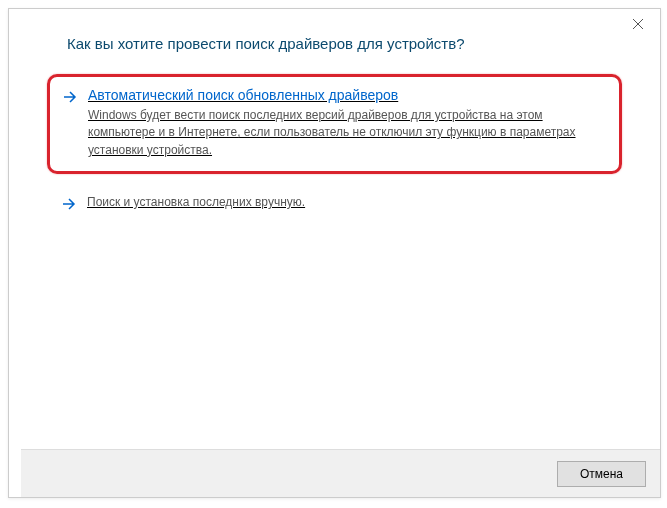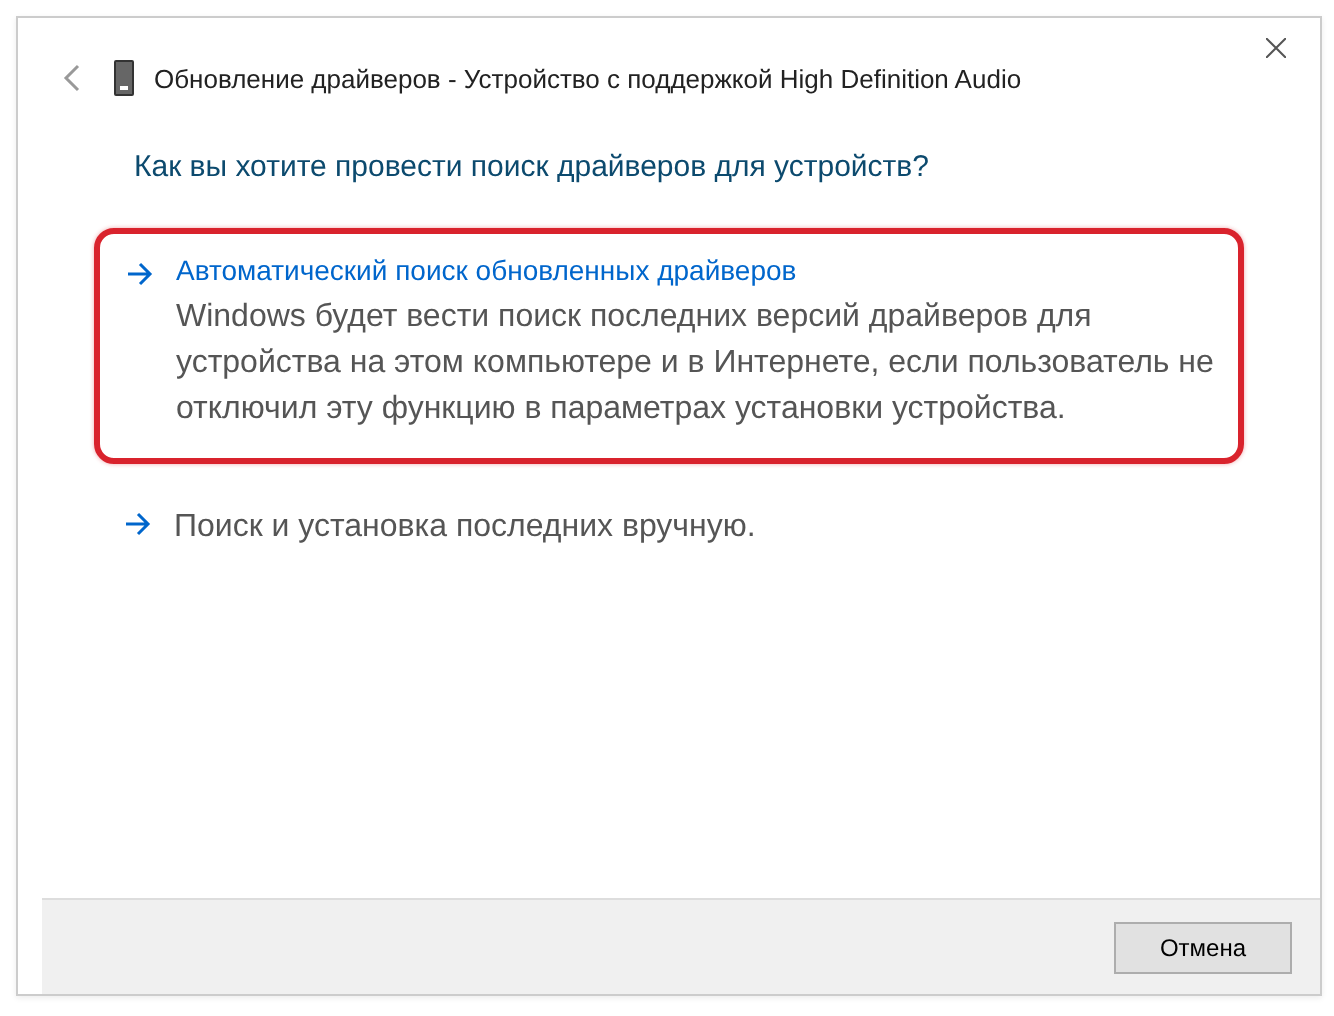--- a/index.html
+++ b/index.html
@@ -71,20 +71,21 @@
       color: #222;
     }
     .question {
       color: #0c4a6e;
       font-size: 15px;
       font-weight: 400;
       padding: 26px 0 22px 58px;
     }
     .options {
       padding: 0 38px 0 38px;
+      text-decoration: underline;
     }
     .option {
       display: flex;
       padding: 10px 12px 12px 12px;
       cursor: pointer;
       border: 2px solid transparent;
       border-radius: 6px;
       margin-bottom: 8px;
     }
     .option.highlighted {
@@ -100,21 +101,21 @@
     }
     .option-arrow svg { width: 16px; height: 16px; }
     .option-text { flex: 1; }
     .option-title {
       color: #0066cc;
       font-size: 14px;
       margin-bottom: 4px;
     }
     .option-desc {
       color: #555;
-      font-size: 16px;
+      font-size: 12px;
       line-height: 1.45;
     }
     .footer {
       position: absolute;
       bottom: 0;
       left: 12px;
       right: 0;
       height: 48px;
       background: #f0f0f0;
       border-top: 1px solid #ddd;
@@ -136,29 +137,20 @@
 <body>
 
 <div class="outer">
 
   <div class="close-btn">
     <svg viewBox="0 0 10 10" width="10" height="10">
         <path d="M0 0 L10 10 M10 0 L0 10" stroke="currentColor" stroke-width="1" fill="none"></path>
       </svg>
   </div>
 
-  <div class="header">
-    <div class="back-arrow">
-      <svg viewBox="0 0 16 16">
-          <path d="M10 2 L4 8 L10 14" stroke="currentColor" stroke-width="1.5" fill="none"></path>
-        </svg>
-    </div>
-    <div class="device-icon"></div>
-    <div class="header-title">Обновление драйверов - Устройство с поддержкой High Definition Audio</div>
-  </div>
 
   <div class="question">Как вы хотите провести поиск драйверов для устройств?</div>
 
   <div class="options">
 
     <div class="option highlighted">
       <div class="option-arrow">
         <svg viewBox="0 0 16 16">
             <path d="M2 8 L13 8 M8 3 L13 8 L8 13" stroke="currentColor" stroke-width="1.5" fill="none"></path>
           </svg>

